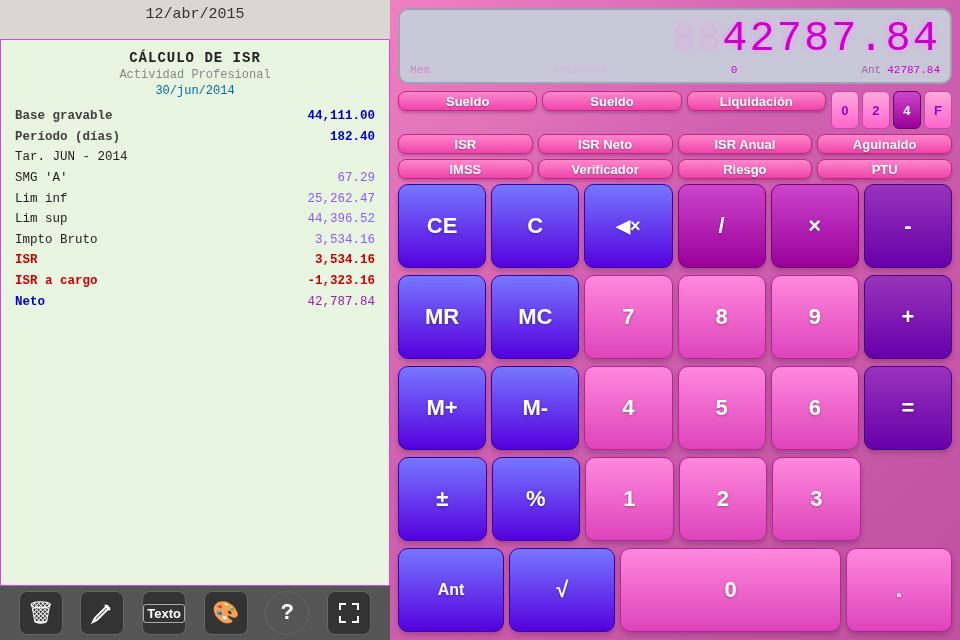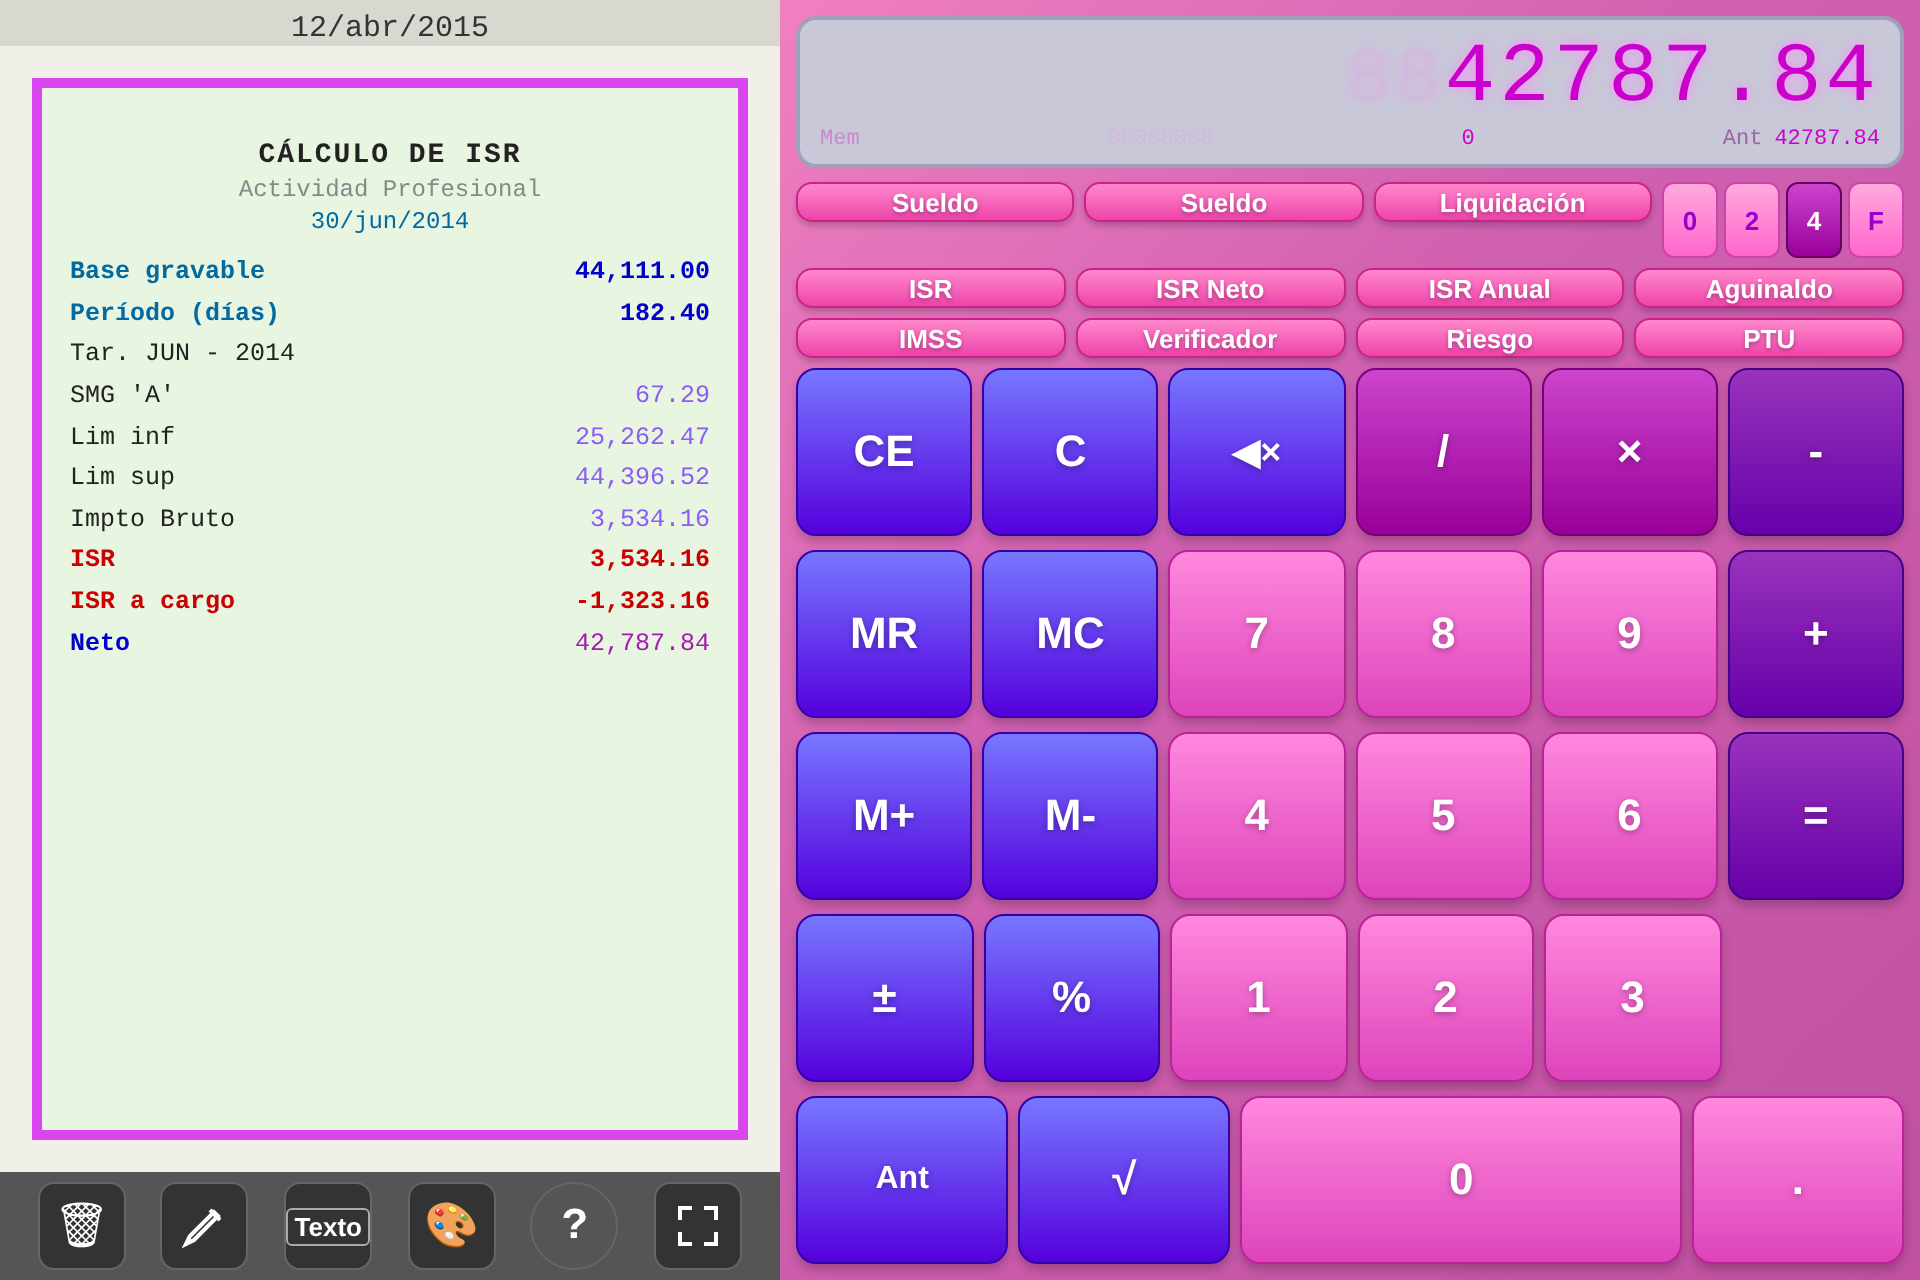--- a/index.html
+++ b/index.html
@@ -20,30 +20,30 @@
       background: #f0f0e8;
       display: flex;
       flex-direction: column;
       position: relative;
     }
 
     #date-header {
       text-align: center;
       font-size: 15px;
       color: #333;
-      padding: 6px 0 0 0;
+      padding: 6px 0 16px 0;
       background: #d8d8d0;
     }
 
     #receipt-area {
       flex: 1;
       background: #e8f5e0;
-      margin: 16px;
-      padding: 26px 14px;
-      border: 5px solid #d946ef;
+      margin: 0;
+      padding: 10px 14px;
+      border: 1px solid #d946ef;
       overflow: hidden;
     }
 
     #receipt-title {
       text-align: center;
       font-weight: bold;
       font-size: 14px;
       color: #222;
       margin-bottom: 2px;
       letter-spacing: 1px;
@@ -66,21 +66,21 @@
     .receipt-row {
       display: flex;
       justify-content: space-between;
       font-size: 12.5px;
       line-height: 1.65;
     }
 
     .receipt-row .label { color: #222; }
     .receipt-row .value { color: #8b5cf6; text-align: right; }
 
-    .receipt-row.bold-blue .label { color: #0369a1; font-weight: bold; }
+    .receipt-row.bold-blue .label { color: #404040; font-weight: bold; }
     .receipt-row.bold-blue .value { color: #0000cc; font-weight: bold; }
 
     .receipt-row.red .label { color: #cc0000; font-weight: bold; }
     .receipt-row.red .value { color: #cc0000; font-weight: bold; }
 
     .receipt-row.neto .label { color: #0000cc; font-weight: bold; }
     .receipt-row.neto .value { color: #a21caf; font-weight: normal; }
 
     
     #bottom-toolbar {

